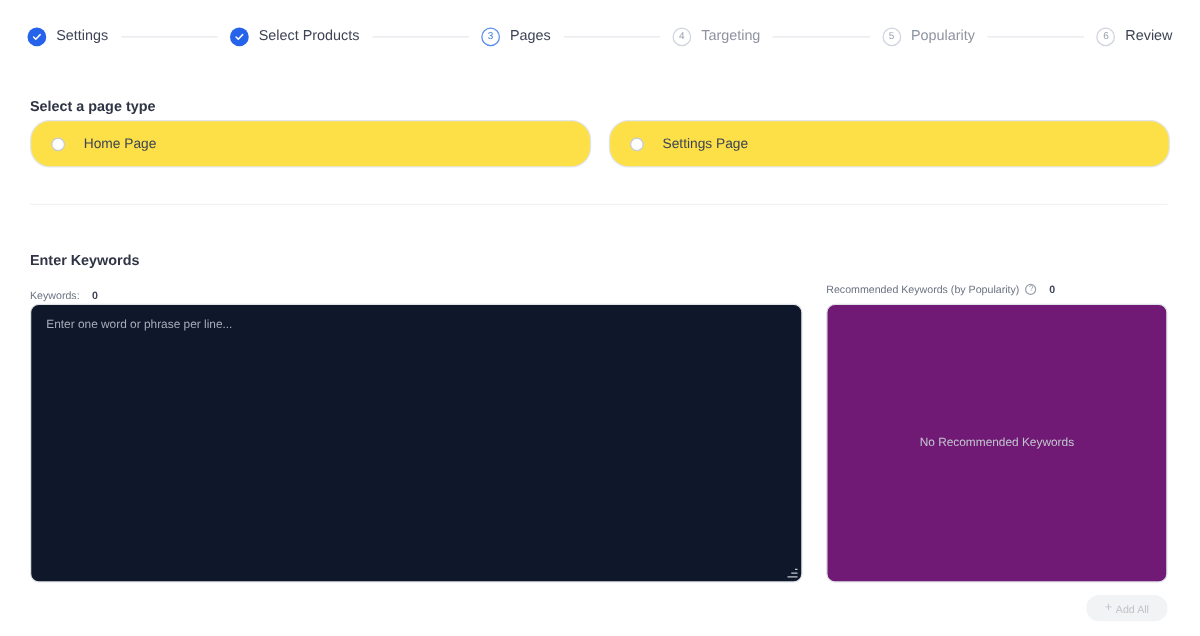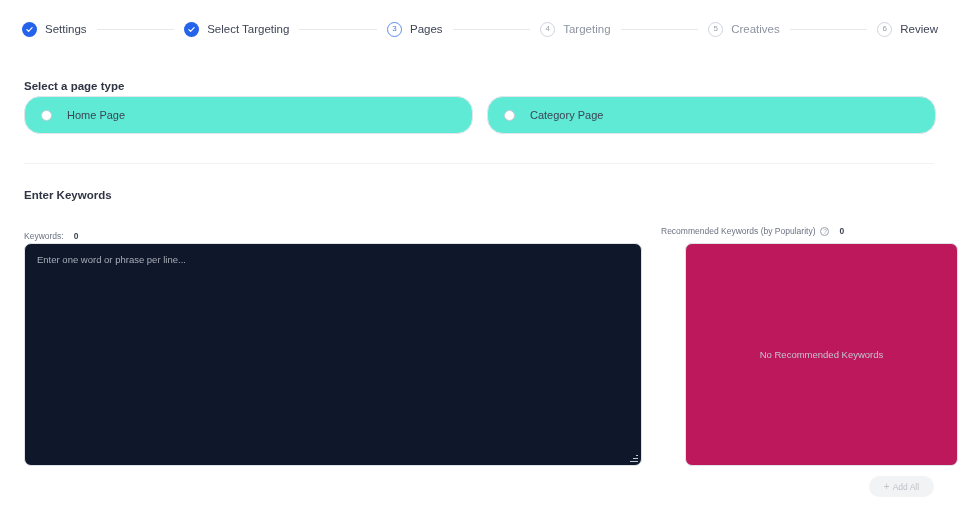--- a/index.html
+++ b/index.html
@@ -43,21 +43,21 @@
     position: absolute; left: 24px; top: 80px;
     font-size: 11.5px; font-weight: 700; color: #2f3545;
   }
   .cards {
     position: absolute; left: 24px; top: 96px;
     width: 912px; display: flex; gap: 14px;
   }
   .card {
     flex: 1 1 0; height: 38px;
     border: 1px solid #e2e5ea; border-radius: 16px;
-    background: #5eead4; display: flex; align-items: center;
+    background: #fde047; display: flex; align-items: center;
     padding: 16px 16px; cursor: pointer;
   }
   .card.selected { border: 1.5px solid #3b7ddd; }
   .radio {
     width: 11px; height: 11px; border-radius: 50%;
     border: 1px solid #c6cbd4; background: #fff;
     flex: 0 0 auto; position: relative;
   }
   .card.selected .radio {
     border: 1px solid #2563eb;
@@ -69,21 +69,21 @@
   }
   .card-label { margin-left: 15px; font-size: 11px; color: #3d4455; }
 
   .divider {
     position: absolute; left: 24px; top: 163px;
     width: 910px; height: 1px; background: #f1f2f4;
   }
 
   
   .kw-title {
-    position: absolute; left: 24px; top: 189px;
+    position: absolute; left: 24px; top: 203px;
     font-size: 11.5px; font-weight: 700; color: #2f3545;
   }
   .kw-desc {
     position: absolute; left: 24px; top: 208px;
     font-size: 8.5px; color: #6b7280;
   }
   .kw-desc a { color: #6b7280; text-decoration: underline; }
 
   .kw-field-label {
     position: absolute; left: 24px; top: 231px;
@@ -123,22 +123,22 @@
     width: 9px; height: 9px; border-radius: 50%;
     border: 1px solid #9aa1ad; color: #9aa1ad;
     font-size: 6.5px; line-height: 7px; text-align: center;
     display: inline-block; cursor: pointer;
   }
 
   .rec-panel {
     position: absolute; left: 661px; top: 243px;
     width: 273px; height: 223px;
     border: 1px solid #dfe2e7; border-radius: 7px;
-    background: #be185d;
-    display: flex; align-items: center; justify-content: center; margin-left: 24px;
+    background: #701a75;
+    display: flex; align-items: center; justify-content: center;
   }
   .rec-empty { font-size: 9.5px; color: #c2c6cf; }
 
   .add-all {
     position: absolute; left: 869px; top: 476px;
     width: 65px; height: 21px;
     border: none; border-radius: 11px;
     background: #f2f3f5; color: #bec2c9;
     font-size: 8.5px; font-family: "Liberation Sans", sans-serif;
     display: flex; align-items: center; justify-content: center; gap: 3px;
@@ -162,59 +162,59 @@
       <span class="step-label">Settings</span>
     </div>
     <div class="connector"></div>
 
     <div class="step done">
       <span class="step-badge done">
         <svg viewBox="0 0 12 12">
             <path d="M2.5 6.2 L4.8 8.5 L9.5 3.6" fill="none" stroke="#ffffff" stroke-width="1.6" stroke-linecap="round" stroke-linejoin="round"></path>
           </svg>
       </span>
-      <span class="step-label">Select Targeting</span>
+      <span class="step-label">Select Products</span>
     </div>
     <div class="connector"></div>
 
     <div class="step current">
       <span class="step-badge current">3</span>
       <span class="step-label">Pages</span>
     </div>
     <div class="connector"></div>
 
     <div class="step pending">
       <span class="step-badge pending">4</span>
       <span class="step-label">Targeting</span>
     </div>
     <div class="connector"></div>
 
     <div class="step pending">
       <span class="step-badge pending">5</span>
-      <span class="step-label">Creatives</span>
+      <span class="step-label">Popularity</span>
     </div>
     <div class="connector"></div>
 
     <div class="step pending last">
       <span class="step-badge pending">6</span>
       <span class="step-label">Review</span>
     </div>
 
   </div>
 
   <div class="section-title">Select a page type</div>
 
   <div class="cards">
     <div class="card">
       <span class="radio"></span>
       <span class="card-label">Home Page</span>
     </div>
     <div class="card">
       <span class="radio"></span>
-      <span class="card-label">Category Page</span>
+      <span class="card-label">Settings Page</span>
     </div>
   </div>
 
   <div class="divider"></div>
 
   <div class="kw-title">Enter Keywords</div>
 
   <div class="kw-field-label">
     <span>Keywords:</span>
     <span class="count">0</span>

